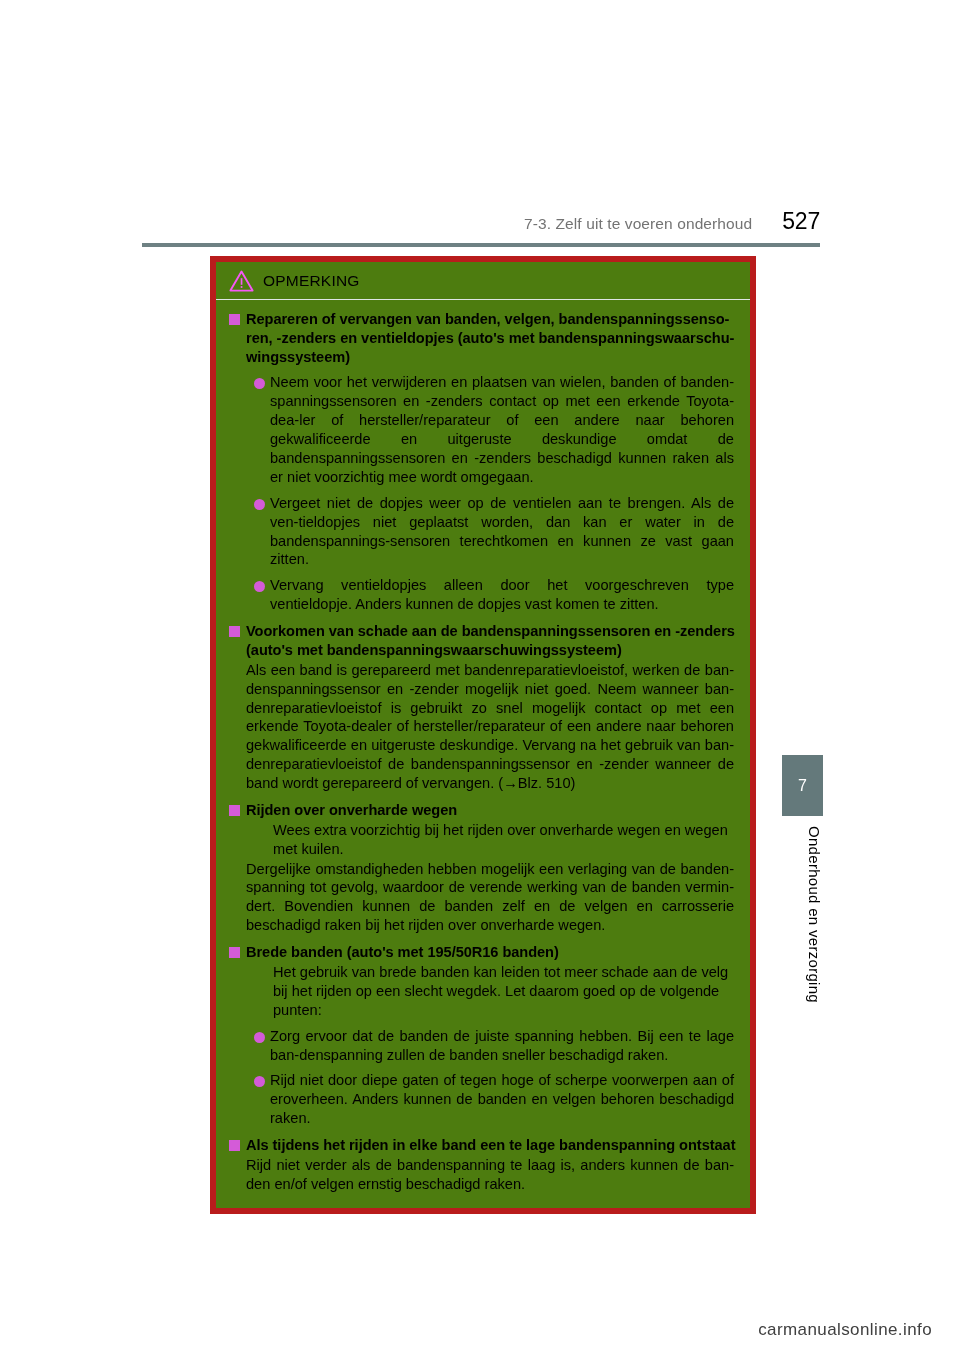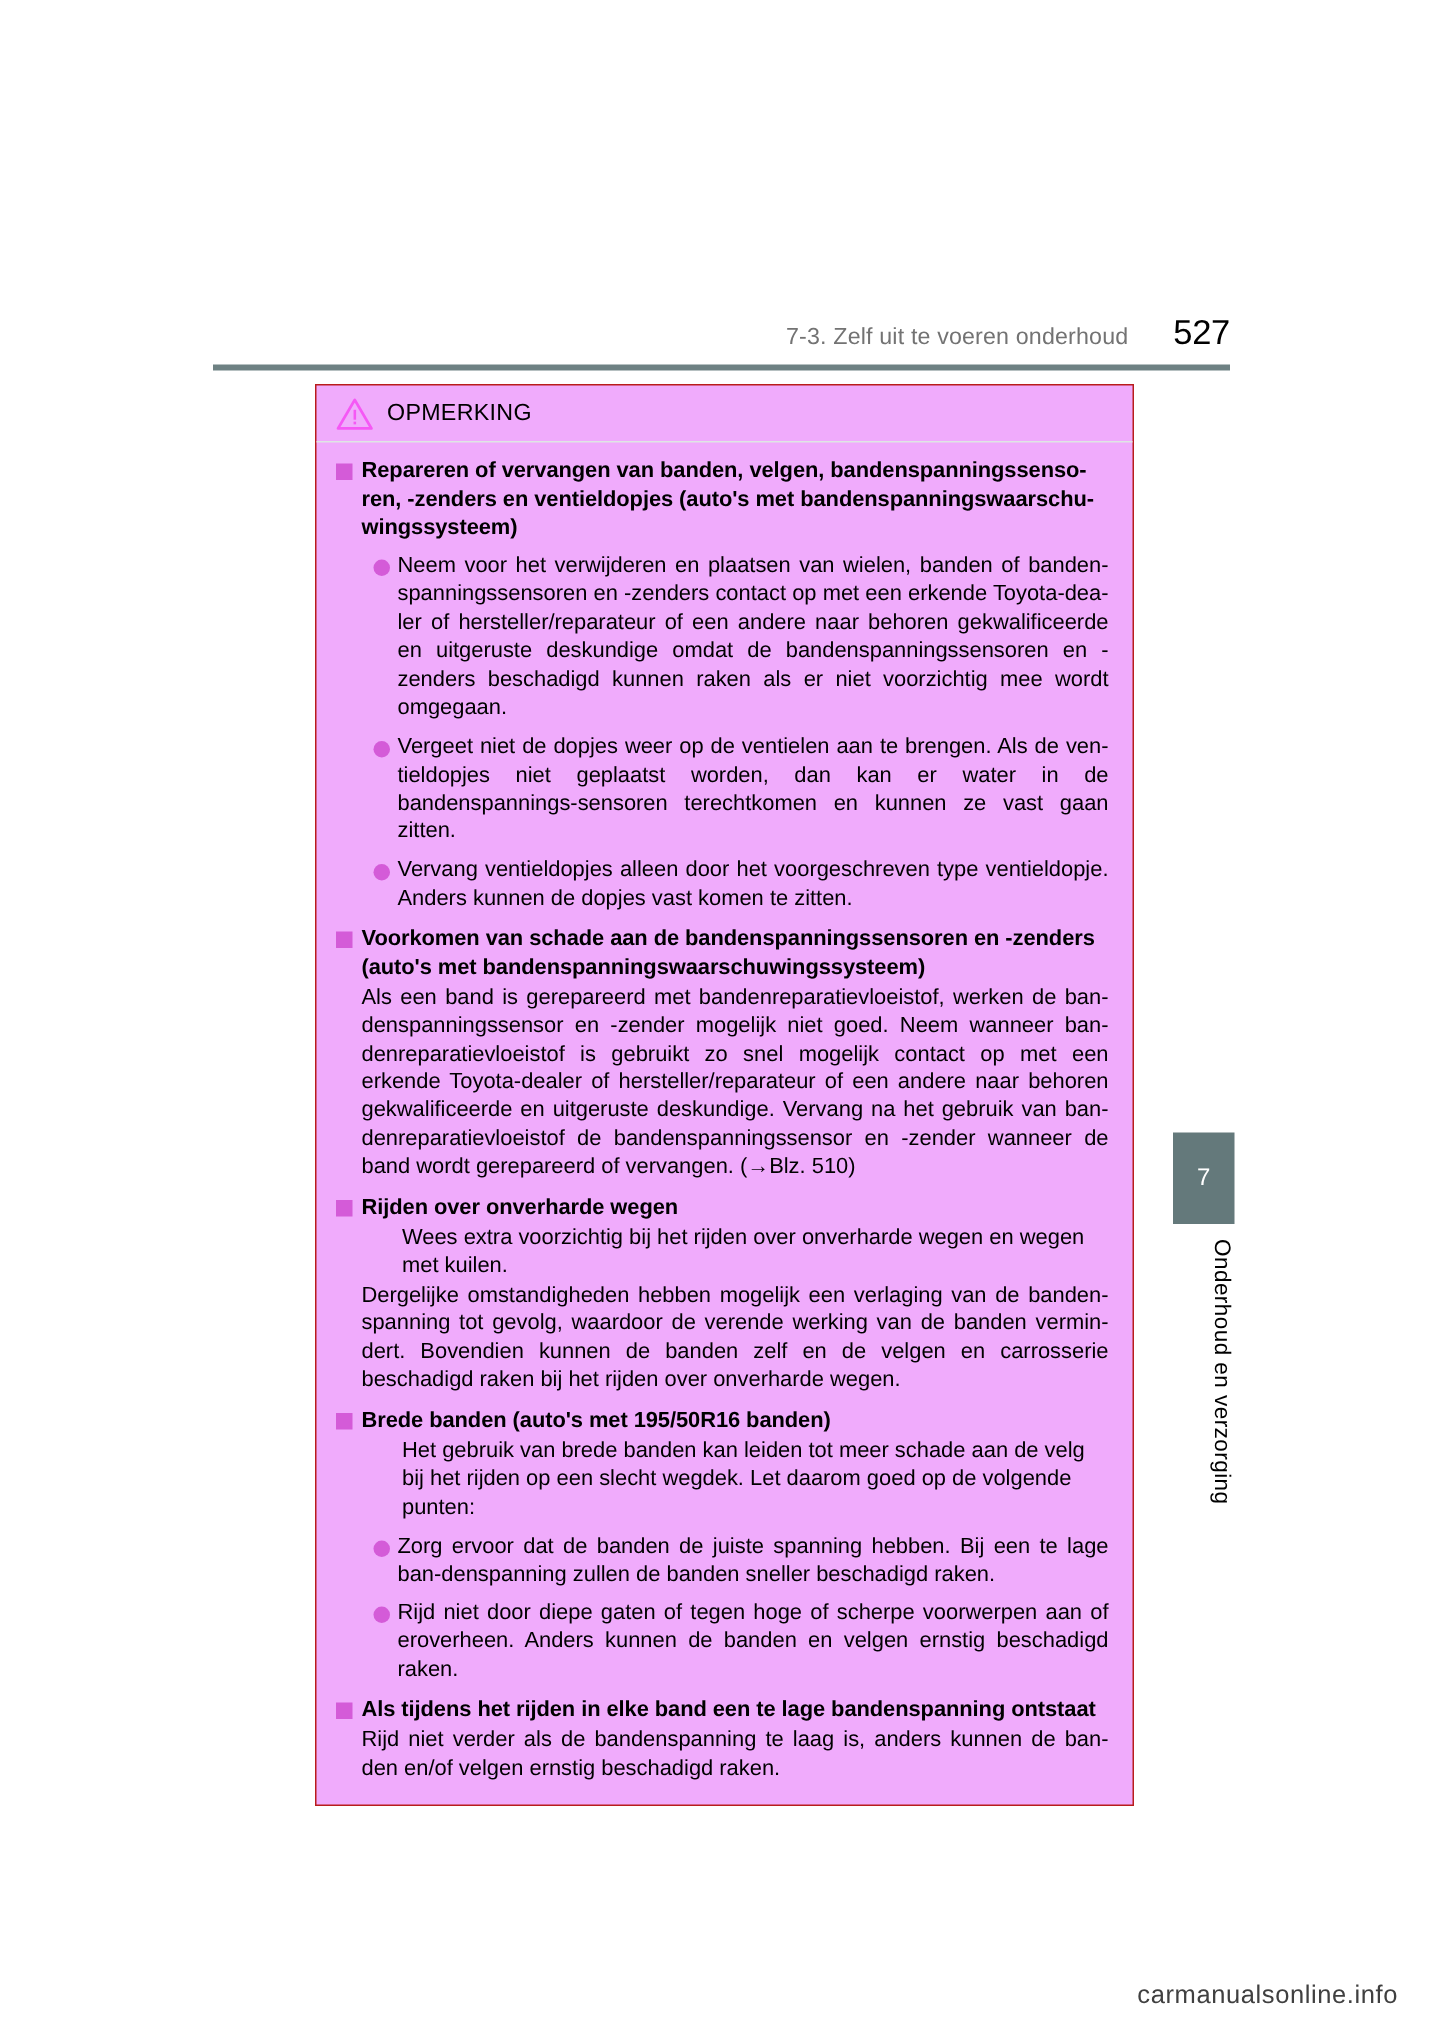--- a/index.html
+++ b/index.html
@@ -50,23 +50,23 @@
     height: 4px;
     background: #6e8183;
   }
 
   
   #notice-box {
     position: absolute;
     left: 210px;
     top: 256px;
     width: 546px;
-    border: 1px solid #b91c1c;
+    border: 6px solid #b91c1c;
     box-sizing: border-box;
-    background: #f0abfc;
+    background: #4d7c0f;
   }
   #notice-head {
     height: 38px;
     border-bottom: 1px solid #dfe5e4;
     display: flex;
     align-items: center;
     padding-left: 13px;
     box-sizing: border-box;
   }
   .warn-triangle {
@@ -211,21 +211,21 @@
     <div class="para nojust">Wees extra voorzichtig bij het rijden over onverharde wegen en wegen met kuilen.</div>
 
     <div class="para">Dergelijke omstandigheden hebben mogelijk een verlaging van de banden-spanning tot gevolg, waardoor de verende werking van de banden vermin-dert. Bovendien kunnen de banden zelf en de velgen en carrosserie beschadigd raken bij het rijden over onverharde wegen.</div>
 
     <div class="sq-head">Brede banden (auto's met 195/50R16 banden)</div>
 
     <div class="para nojust">Het gebruik van brede banden kan leiden tot meer schade aan de velg bij het rijden op een slecht wegdek. Let daarom goed op de volgende punten:</div>
 
     <div class="dot-item">Zorg ervoor dat de banden de juiste spanning hebben. Bij een te lage ban-denspanning zullen de banden sneller beschadigd raken.</div>
 
-    <div class="dot-item">Rijd niet door diepe gaten of tegen hoge of scherpe voorwerpen aan of eroverheen. Anders kunnen de banden en velgen ernstig beschadigd raken.</div>
+    <div class="dot-item">Rijd niet door diepe gaten of tegen hoge of scherpe voorwerpen aan of eroverheen. Anders kunnen de banden en velgen behoren beschadigd raken.</div>
 
     <div class="sq-head">Als tijdens het rijden in elke band een te lage bandenspanning ontstaat</div>
 
     <div class="para">Rijd niet verder als de bandenspanning te laag is, anders kunnen de ban-den en/of velgen ernstig beschadigd raken.</div>
 
   </div>
 </div>
 
 <div id="side-tab-box">
   <div id="side-tab-num">7</div>

